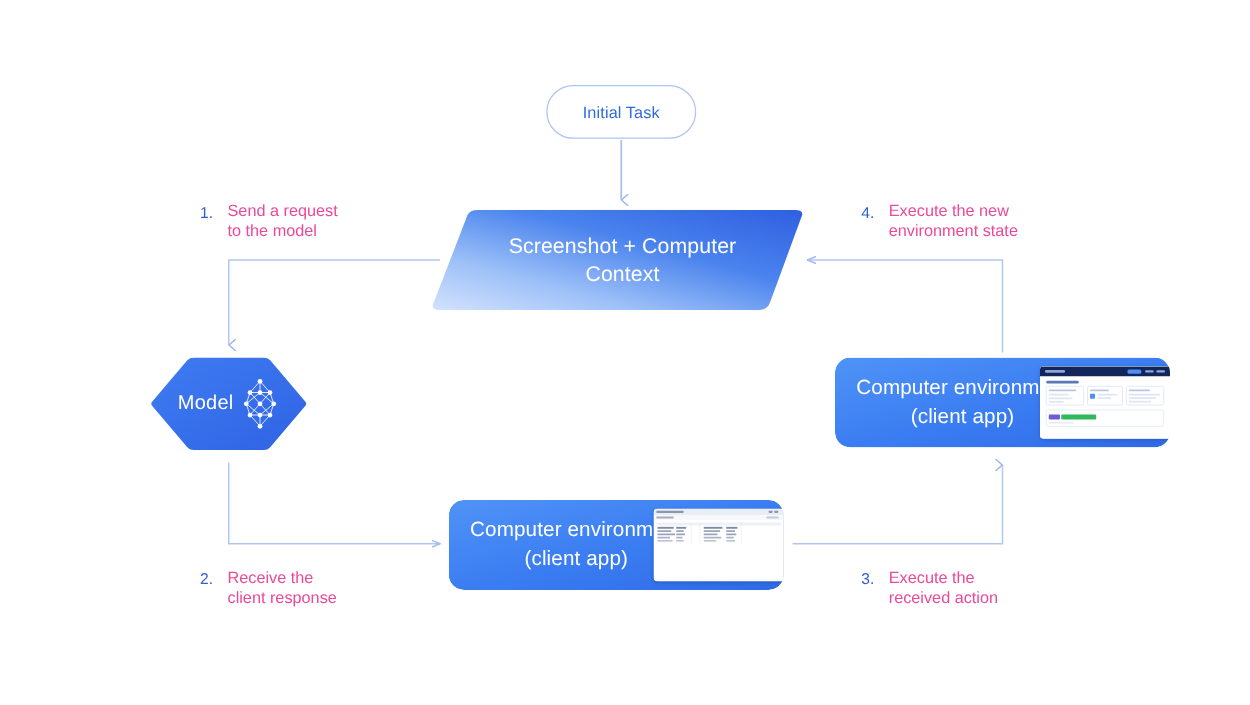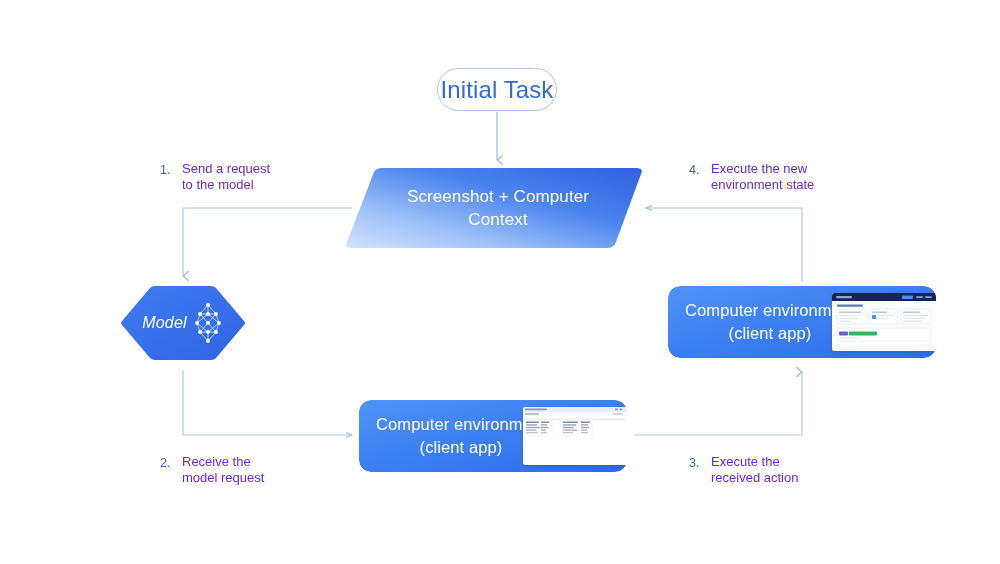--- a/index.html
+++ b/index.html
@@ -40,21 +40,21 @@
     border: 1.6px solid #aec4f4;
     border-radius: 24px;
     background: #ffffff;
     box-sizing: border-box;
     display: flex;
     align-items: center;
     justify-content: center;
   }
   .pill-label {
     color: #2f6bdd;
-    font-size: 24px;
+    font-size: 13px;
     letter-spacing: 0.1px;
     white-space: nowrap;
   }
 
   
   .para-wrap {
     position: absolute;
     left: 344px;
     top: 168px;
     width: 300px;
@@ -84,21 +84,20 @@
     box-sizing: border-box;
   }
 
   
   .hex-wrap {
     position: absolute;
     left: 120px;
     top: 286px;
     width: 126px;
     height: 74px;
-    font-style: italic;
   }
   .hex-shape {
     position: absolute;
     inset: 0;
   }
   .hex-inner {
     position: absolute;
     inset: 0;
     display: flex;
     align-items: center;
@@ -160,21 +159,21 @@
   .step-num {
     font-size: 12.5px;
     color: #2f5fd0;
     width: 22px;
     flex: 0 0 22px;
     padding-top: 2px;
   }
   .step-text {
     font-size: 13px;
     line-height: 15.5px;
-    color: #6d28d9;
+    color: #ec4899;
     white-space: pre-line;
   }
 </style>
 </head>
 <body>
 
 <div id="canvas">
 
   <svg class="connectors" viewBox="0 0 1000 564" xmlns="http://www.w3.org/2000/svg">
     <defs>
@@ -411,21 +410,21 @@
 
   <div class="step" style="left:160px; top:161px; width:170px;">
     <div class="step-num">1.</div>
     <div class="step-text">Send a request
 to the model</div>
   </div>
 
   <div class="step" style="left:160px; top:454px; width:180px;">
     <div class="step-num">2.</div>
     <div class="step-text">Receive the
-model request</div>
+client response</div>
   </div>
 
   <div class="step" style="left:689px; top:454px; width:180px;">
     <div class="step-num">3.</div>
     <div class="step-text">Execute the
 received action</div>
   </div>
 
   <div class="step" style="left:689px; top:161px; width:190px;">
     <div class="step-num">4.</div>

